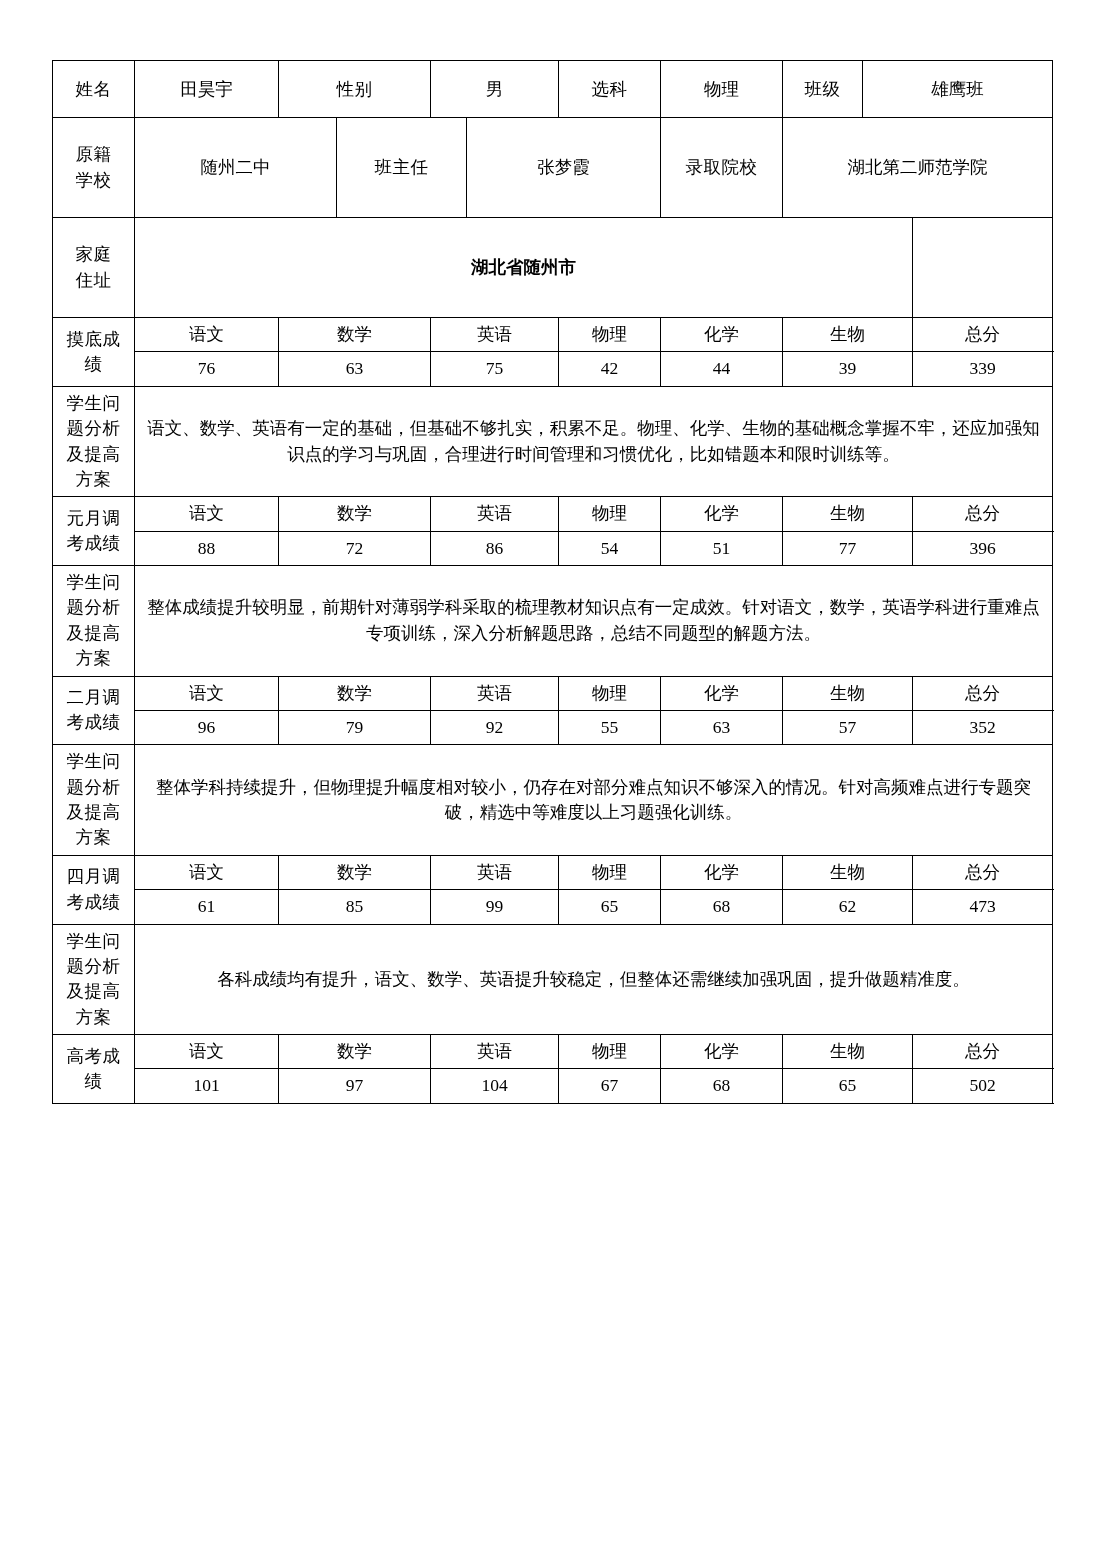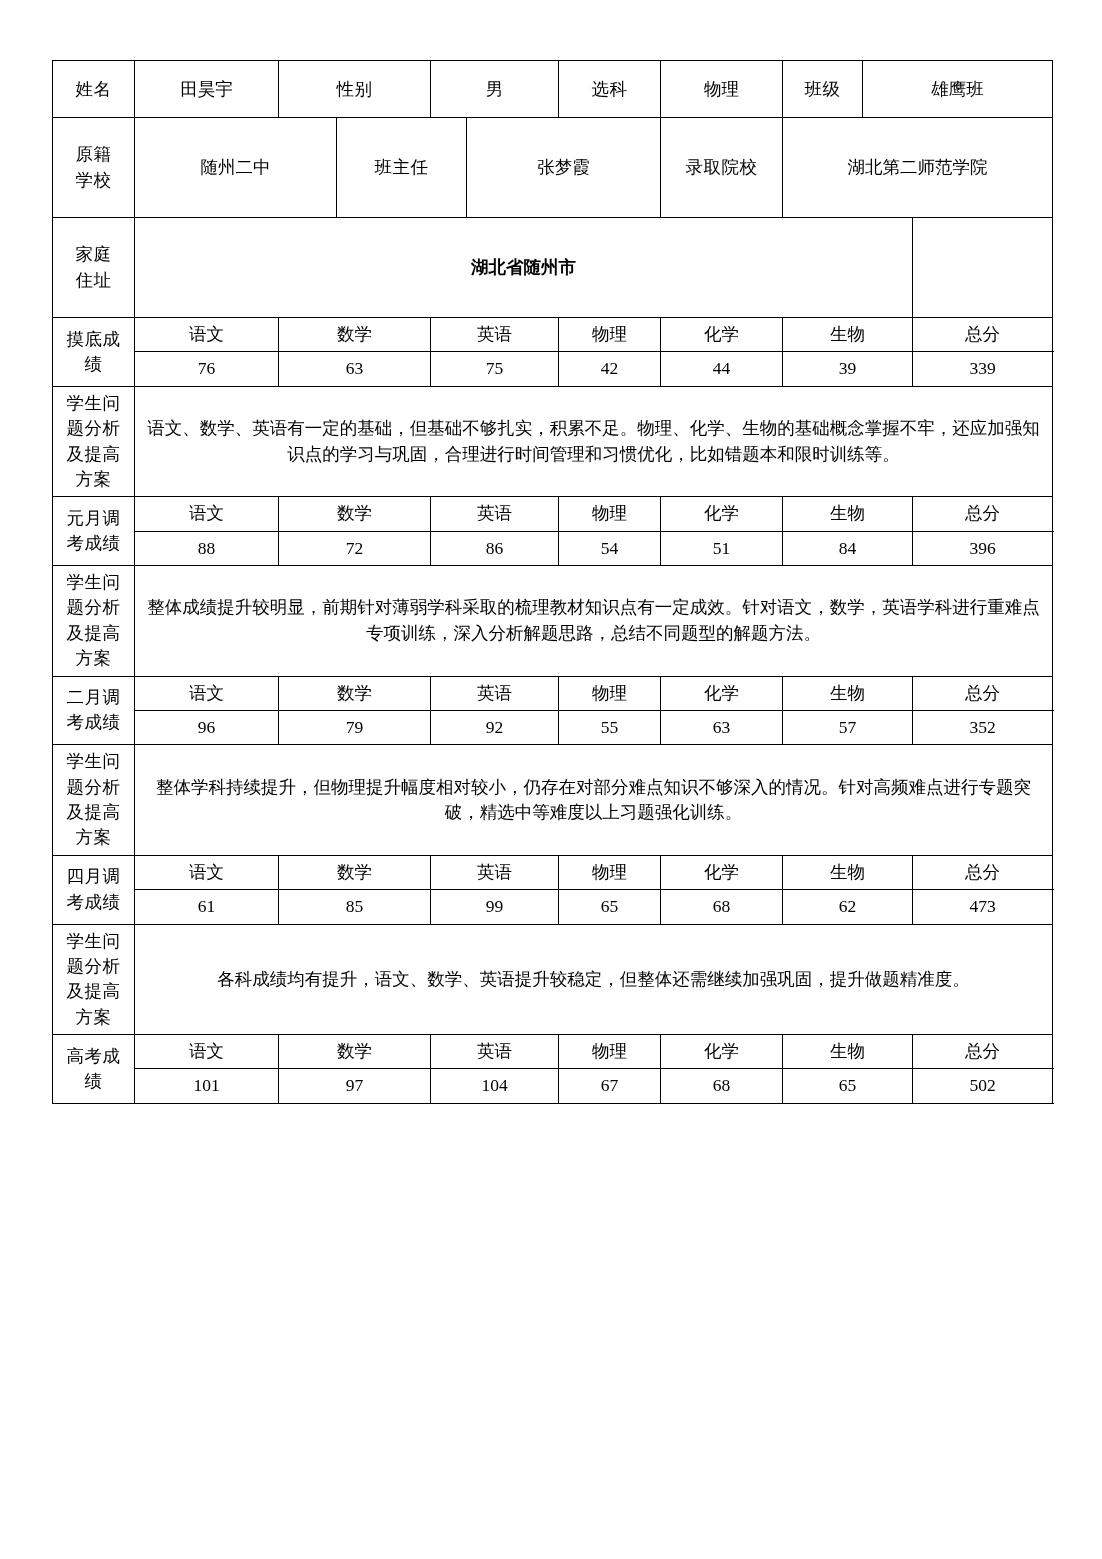--- a/index.html
+++ b/index.html
@@ -281,21 +281,21 @@
       <td colspan="2" class="subject">化学</td>
       <td colspan="2" class="subject">生物</td>
       <td colspan="2" class="subject">总分</td>
     </tr>
     <tr>
       <td colspan="2" class="score">88</td>
       <td colspan="2" class="score">72</td>
       <td colspan="2" class="score">86</td>
       <td colspan="2" class="score">54</td>
       <td colspan="2" class="score">51</td>
-      <td colspan="2" class="score">84</td>
+      <td colspan="2" class="score">77</td>
       <td colspan="2" class="score">396</td>
     </tr>
 
     <tr>
       <td class="label">
         <div>学生问</div>
         <div>题分析</div>
         <div>及提高</div>
         <div>方案</div>
       </td>

